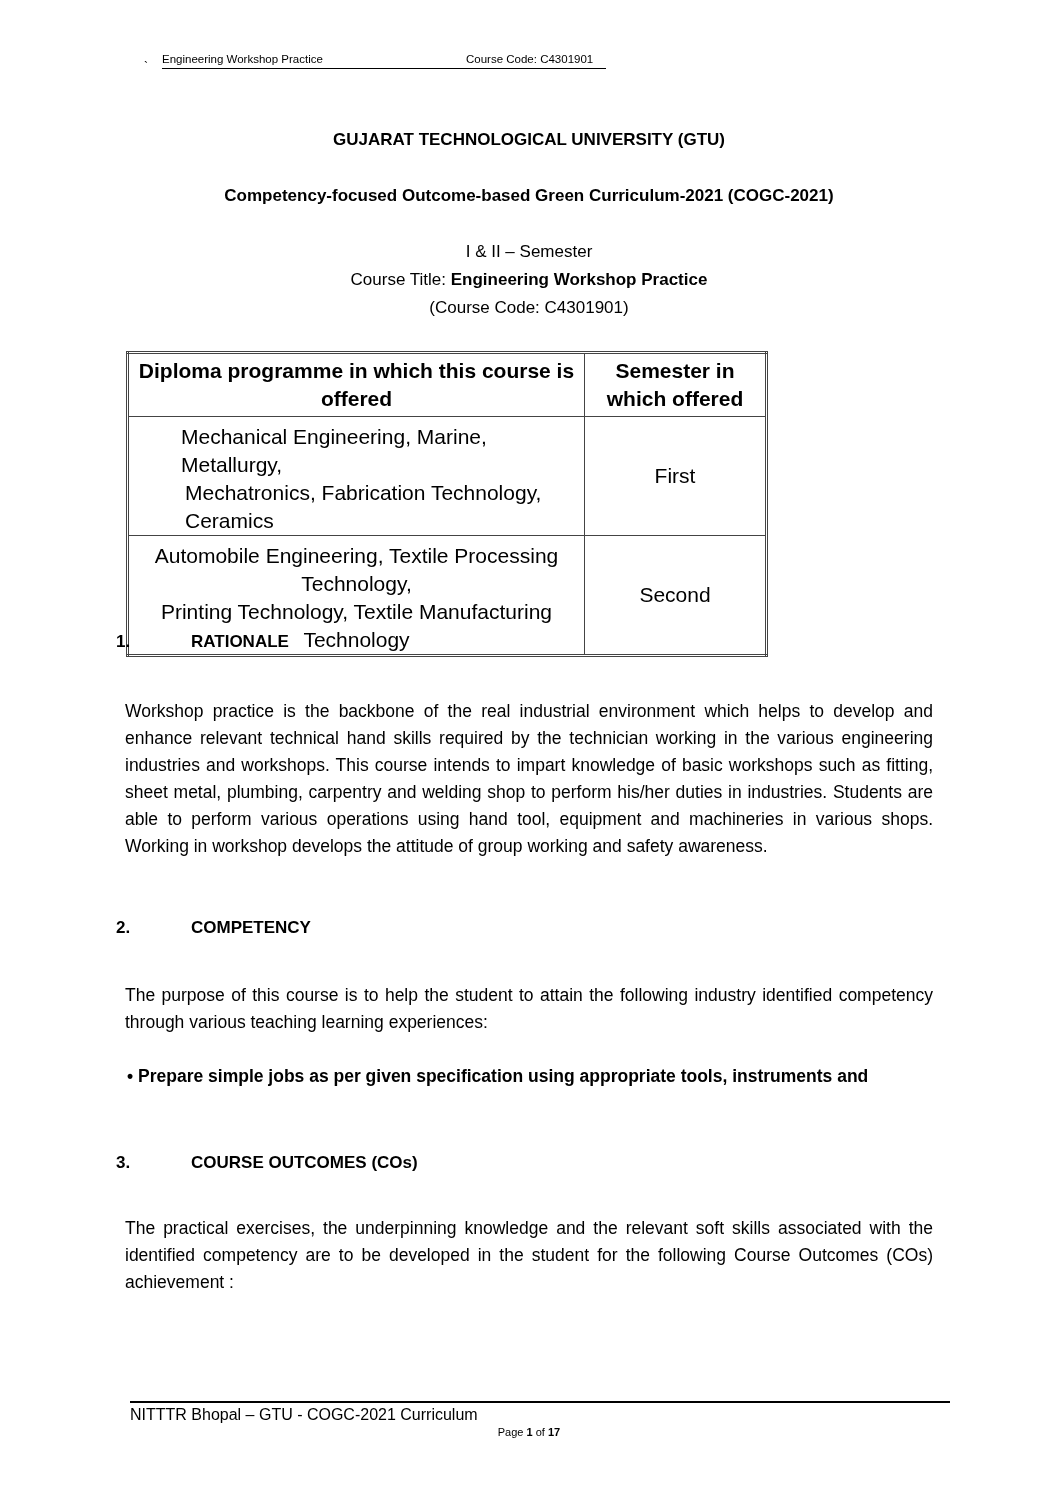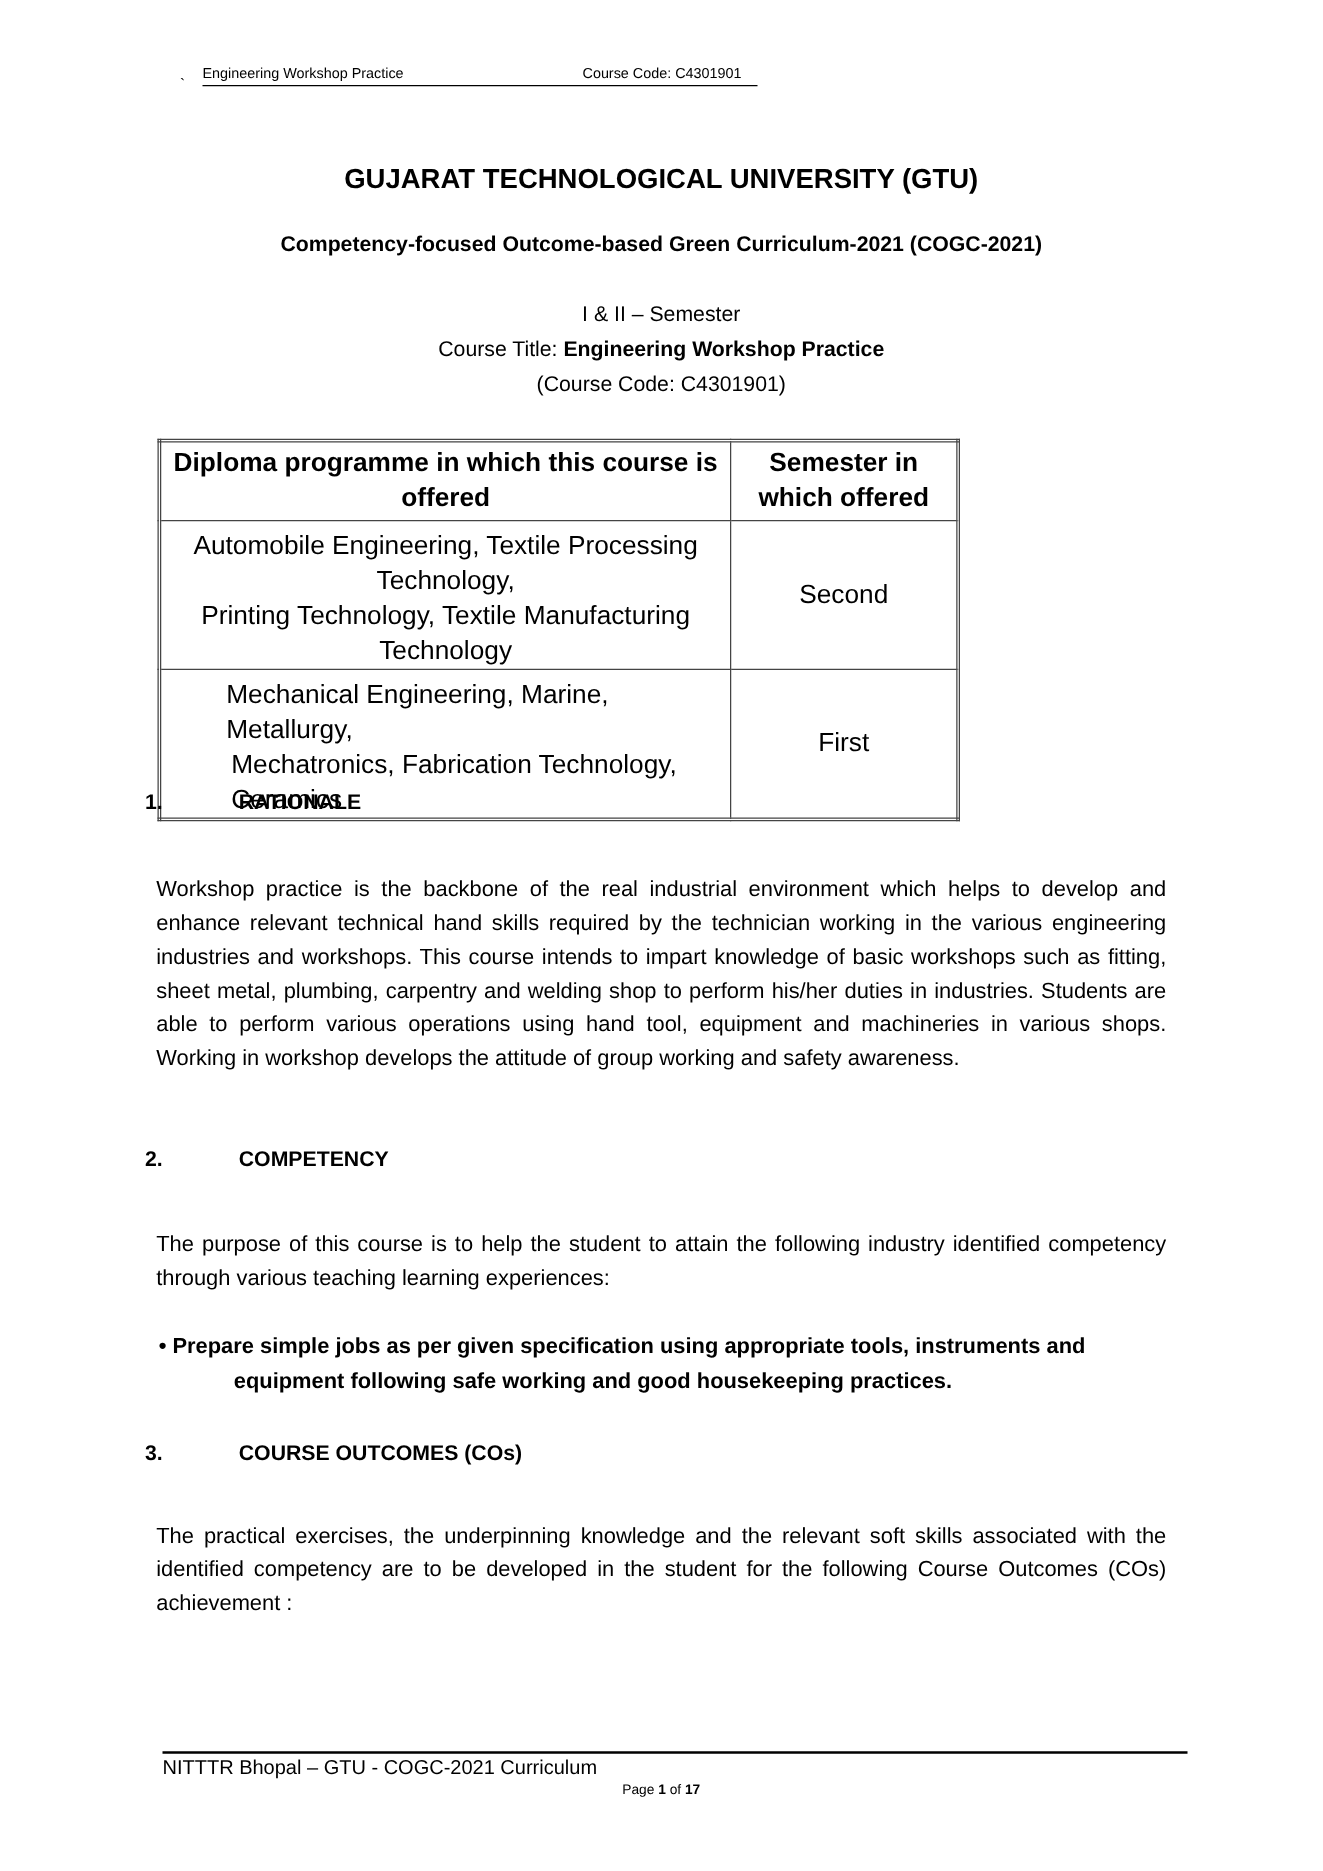--- a/index.html
+++ b/index.html
@@ -4,21 +4,21 @@
 <style>
   html, body { margin:0; padding:0; background:#ffffff; }
   body { width:1058px; height:1497px; position:relative; font-family:"Liberation Sans", sans-serif; color:#000; overflow:hidden; }
   .abs { position:absolute; }
   .hdr { top:53px; left:162px; font-size:11.5px; white-space:nowrap; }
   .hdr-title { position:absolute; left:0; top:0; }
   .hdr-code { position:absolute; left:304px; top:0; }
   .hdr-line { position:absolute; left:162px; top:68px; width:444px; height:1px; background:#000; }
   .tick { top:60px; left:144px; font-size:12px; }
   .center { left:0; width:1058px; text-align:center; }
-  .t1 { top:130px; font-size:22px; font-weight:bold; }
+  .t1 { top:130px; font-size:17px; font-weight:bold; }
   .t2 { top:186px; font-size:17px; font-weight:bold; }
   .t3 { top:214px; font-size:17px;margin-top:28px; }
   .t4 { top:270px; font-size:17px; }
   .t5 { top:298px; font-size:17px; }
   table.prog { position:absolute; top:351px; left:126px; width:642px; border-collapse:collapse; border:3px double #444; font-size:21px; }
   table.prog td, table.prog th { border:1px solid #444; text-align:center; vertical-align:middle; padding:0; }
   table.prog th { height:62px; font-weight:bold; line-height:28px; }
   table.prog td { height:88px; line-height:28px; }
   .c1 { width:528px; }
   .sec { font-size:17px; font-weight:bold; }
@@ -50,49 +50,48 @@
 <table class="prog">
   <tbody>
       <tr>
     <th class="c1">Diploma programme in which this course is offered</th>
     <th>
           <div style="width:180px;margin:0 auto;">Semester in which offered</div>
         </th>
   </tr>
   <tr>
     <td class="c1" style="vertical-align:top;padding-top:6px;">
+      <div style="text-align:left;padding-left:52px;">Mechanical Engineering, Marine, Metallurgy,</div>
+      <div style="text-align:left;padding-left:56px;">Mechatronics, Fabrication Technology, Ceramics</div>
+    </td>
+    <td>First</td>
+  </tr>
+  <tr>
+    <td class="c1" style="vertical-align:top;padding-top:6px;">
       <div>Automobile Engineering, Textile Processing Technology,</div>
       <div>Printing Technology, Textile Manufacturing Technology</div>
     </td>
     <td>Second</td>
-  </tr>
-  <tr>
-    <td class="c1" style="vertical-align:top;padding-top:6px;">
-      <div style="text-align:left;padding-left:52px;">Mechanical Engineering, Marine, Metallurgy,</div>
-      <div style="text-align:left;padding-left:56px;">Mechatronics, Fabrication Technology, Ceramics</div>
-    </td>
-    <td>First</td>
   </tr>
 </tbody>
   </table>
 
 <div class="abs sec" style="top:632px;left:116px;">
   <span class="num">1.</span>
     <span class="lbl">RATIONALE</span>
 </div>
 <div class="abs para" style="top:698px;">Workshop practice is the backbone of the real industrial environment which helps to develop and enhance relevant technical hand skills required by the technician working in the various engineering industries and workshops. This course intends to impart knowledge of basic workshops such as  fitting, sheet metal, plumbing, carpentry and welding shop to perform his/her duties in industries. Students are able to perform various operations using hand tool, equipment and machineries in various shops. Working in workshop develops the attitude of group working and safety awareness.</div>
 
 <div class="abs sec" style="top:918px;left:116px;">
   <span class="num">2.</span>
     <span class="lbl">COMPETENCY</span>
 </div>
 <div class="abs para" style="top:982px;">The purpose of this course is to help the student to attain the following industry identified competency through various teaching learning experiences:</div>
 <div class="abs bullet" style="top:1062px;">
   <span>• Prepare simple jobs as per  given specification  using appropriate tools, instruments and</span>
-  <span class="b2">equipment following safe working and good housekeeping practices.</span>
 </div>
 
 <div class="abs sec" style="top:1153px;left:116px;">
   <span class="num">3.</span>
     <span class="lbl">COURSE OUTCOMES (COs)</span>
 </div>
 <div class="abs para" style="top:1215px;">The practical exercises, the underpinning knowledge and the relevant soft skills associated with the identified competency are to be developed in the student for the following Course Outcomes (COs) achievement :</div>
 
 <div class="abs foot-line"></div>
 <div class="abs foot-left">NITTTR Bhopal – GTU - COGC-2021 Curriculum</div>

